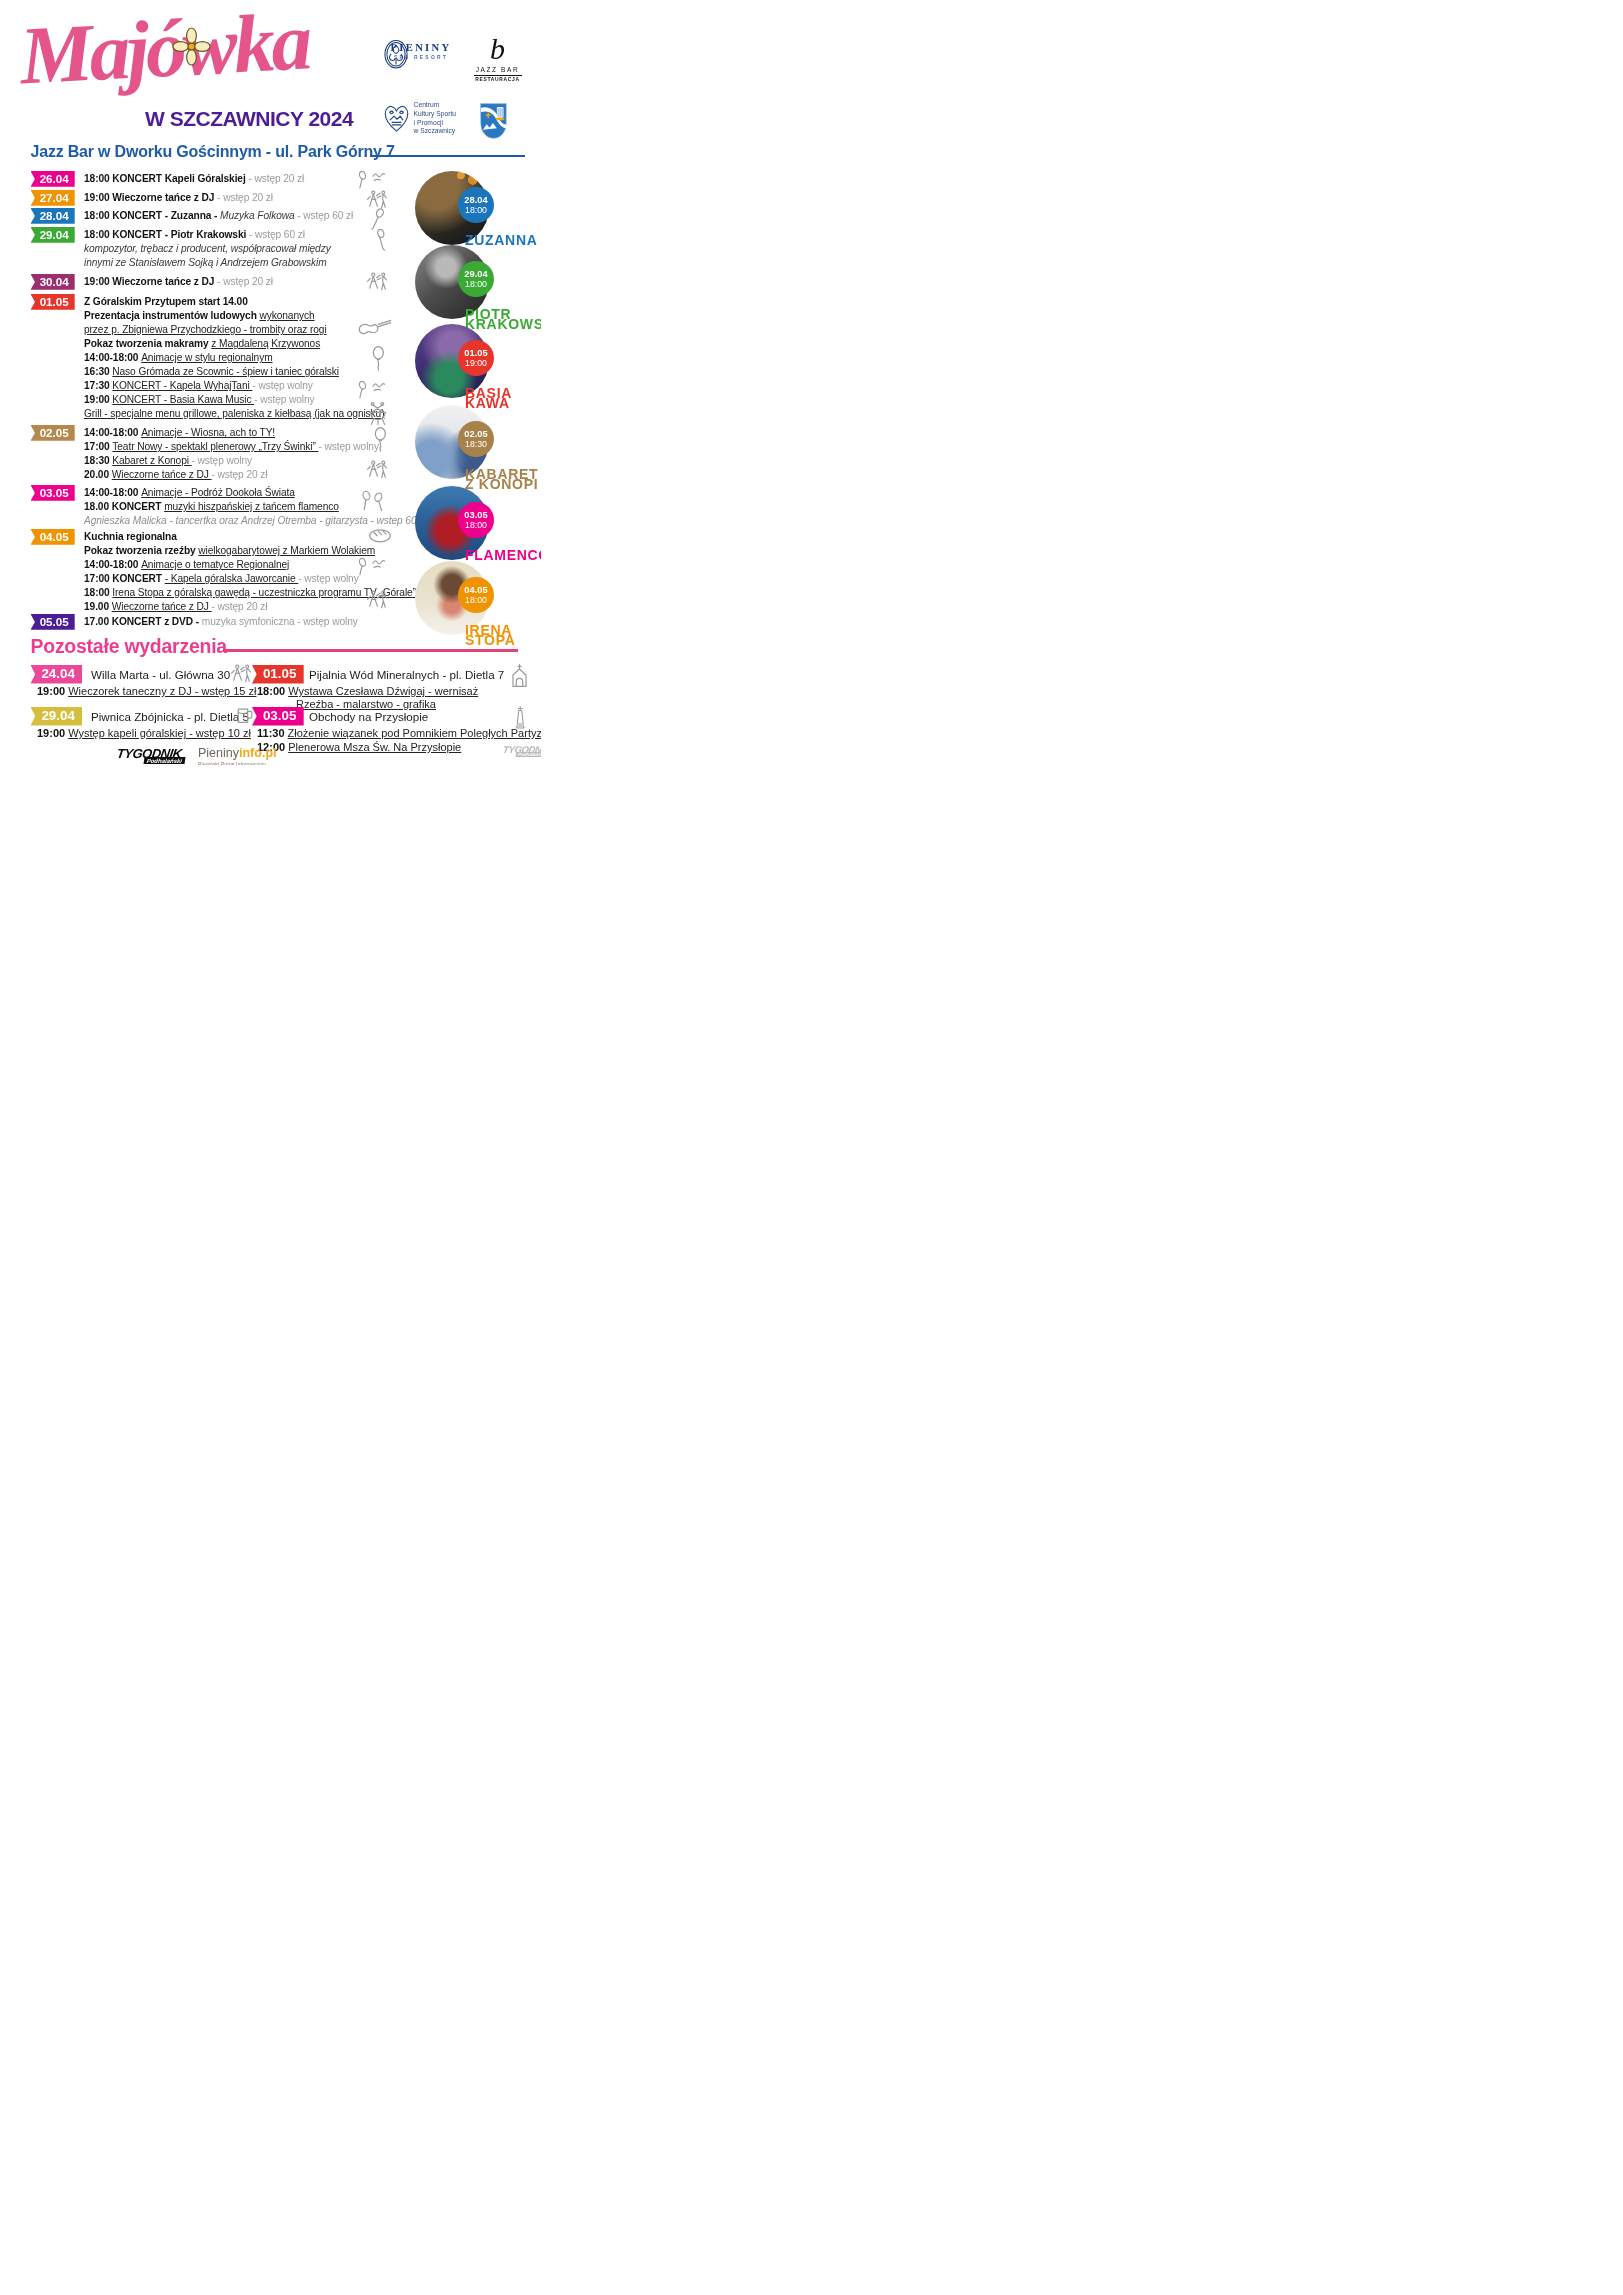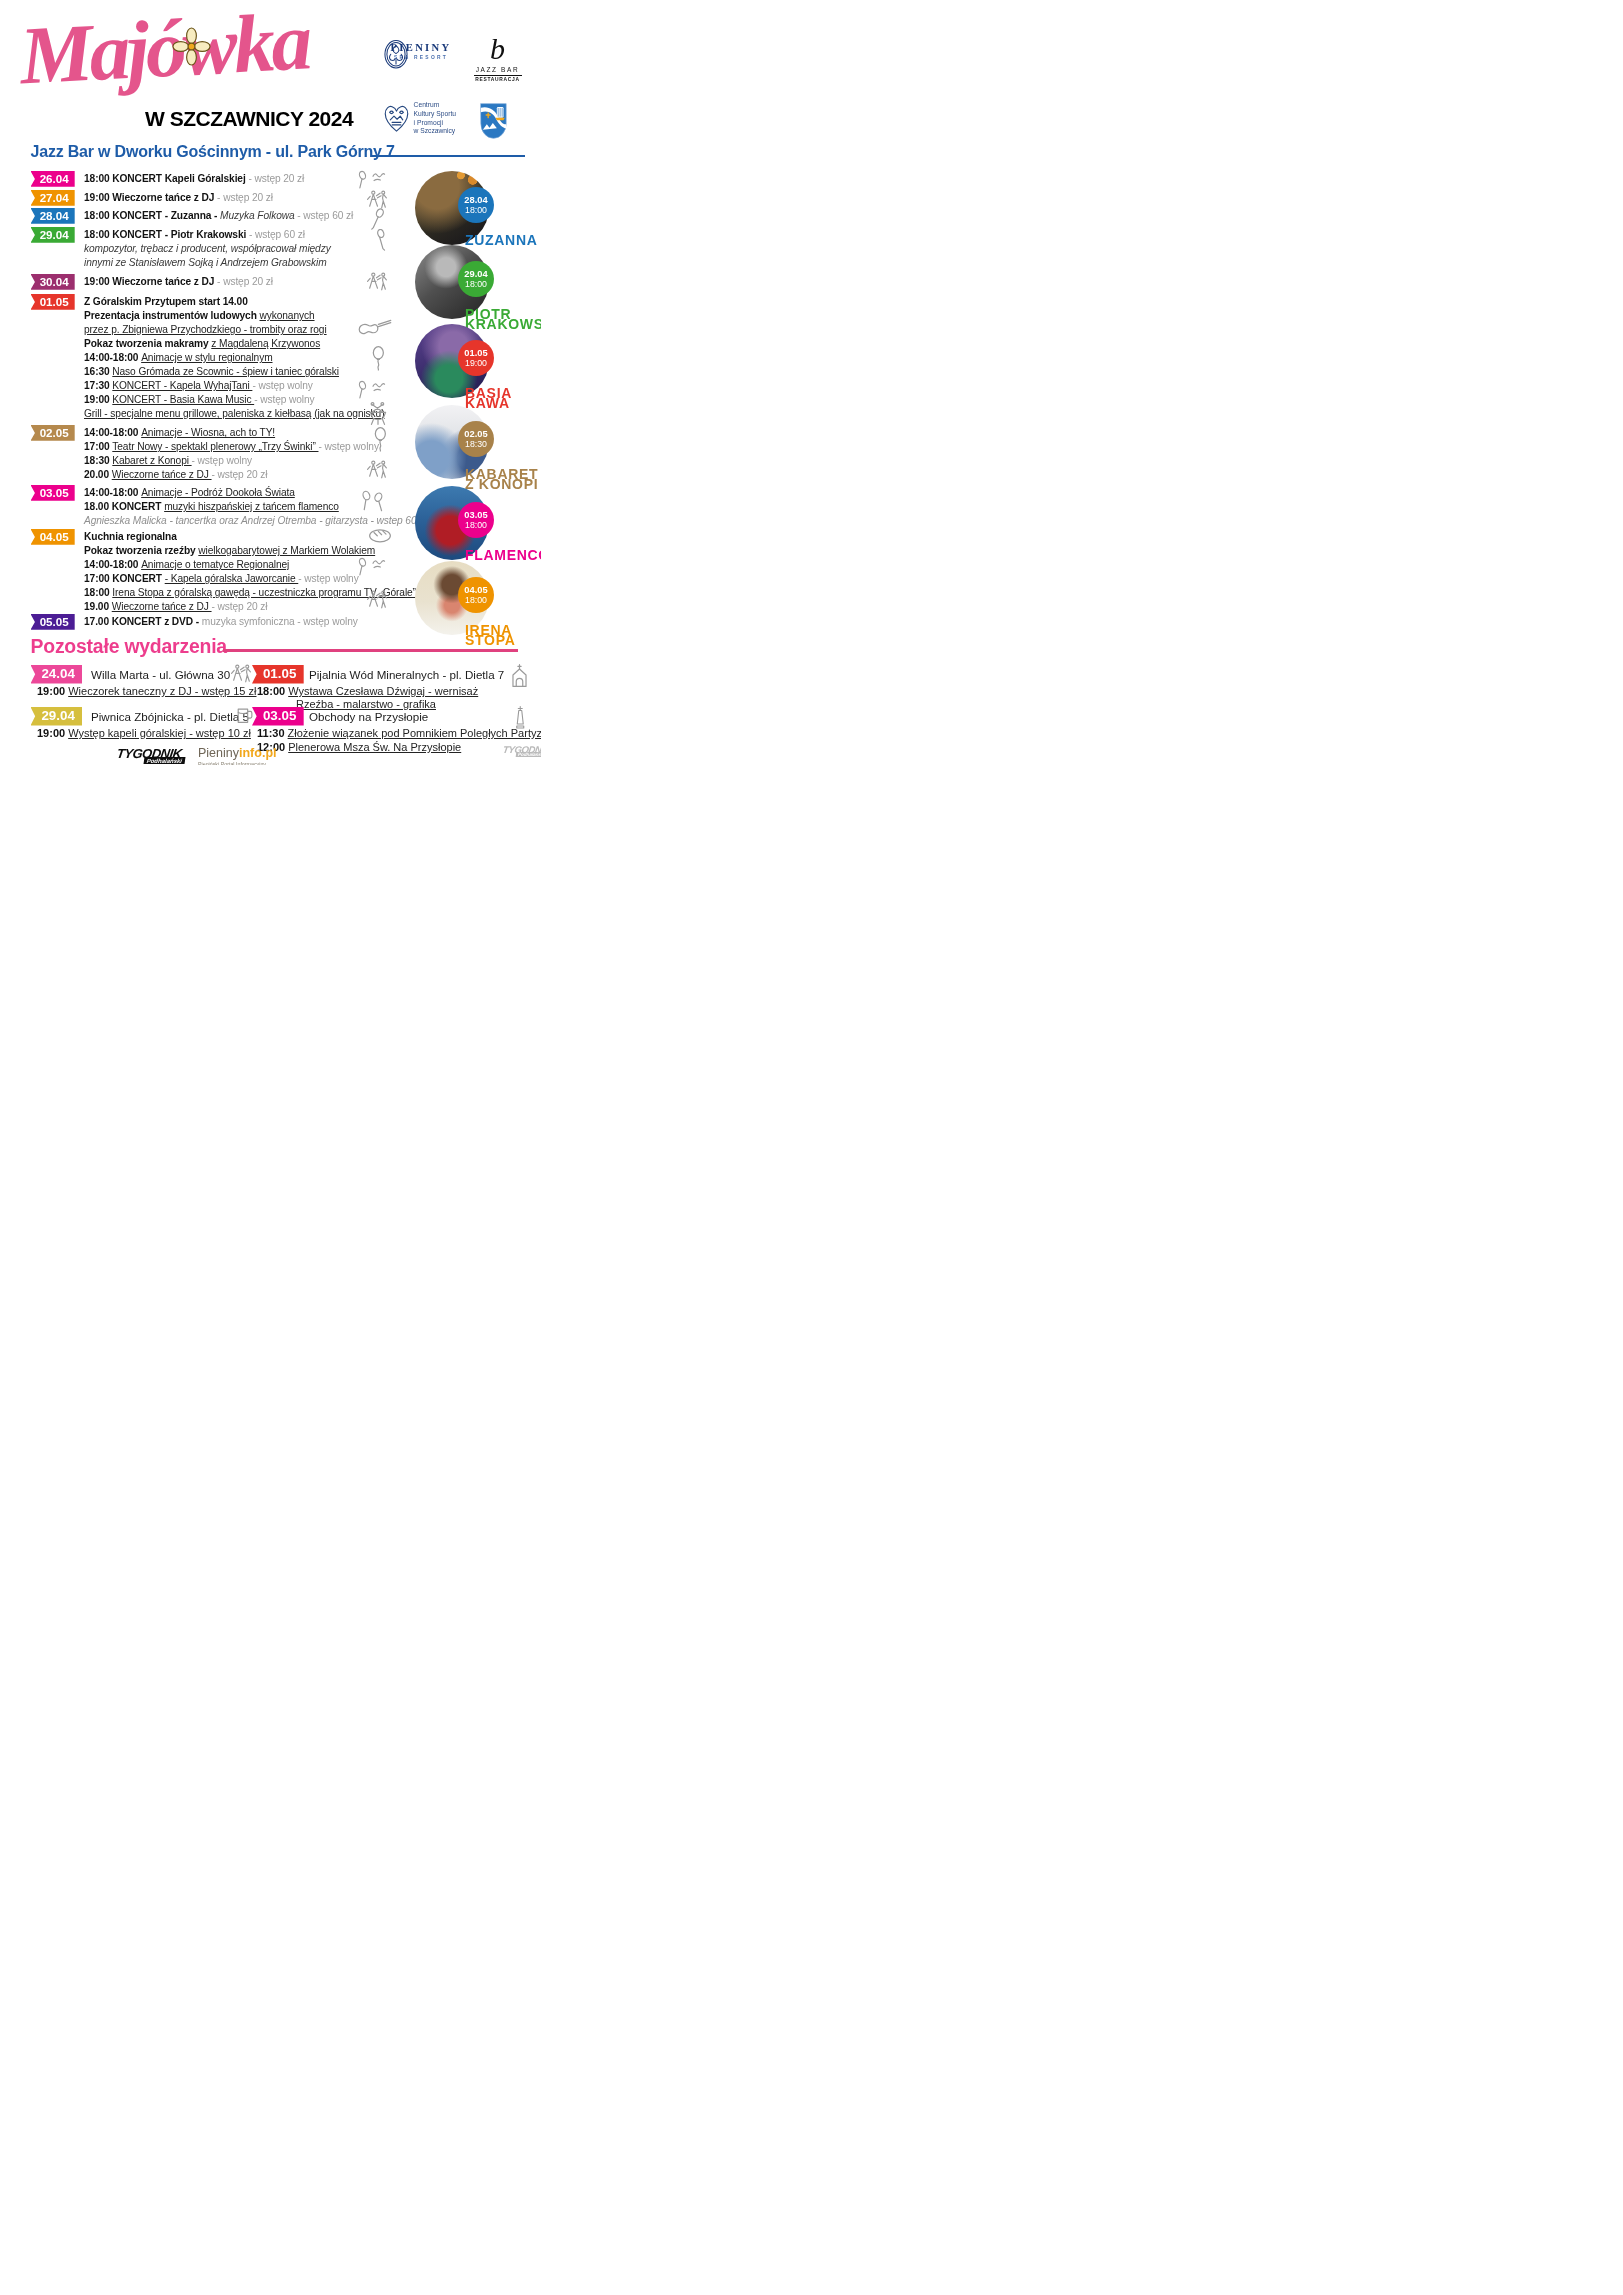--- a/index.html
+++ b/index.html
@@ -98,21 +98,21 @@
     <svg width="39" height="39" viewBox="0 0 40 40" style="stroke:#6a5418;stroke-width:1.2;">
       <g fill="#f7ecc0">
         <ellipse cx="20" cy="9" rx="5" ry="8"></ellipse>
           <ellipse cx="9" cy="20" rx="8" ry="5"></ellipse>
         <ellipse cx="31" cy="20" rx="8" ry="5"></ellipse>
           <ellipse cx="20" cy="31" rx="5" ry="8"></ellipse>
       </g>
         <circle cx="20" cy="20" r="3.5" fill="#f0a81f"></circle>
     </svg>
   </span>
-  <div class="subtitle" style="color: #000000;">W SZCZAWNICY 2024</div>
+  <div class="subtitle" style="color: #4c1d95;">W SZCZAWNICY 2024</div>
 
   <div class="pieniny">
     <div class="orn icon">
       <svg width="26" height="30.5" viewBox="0 0 40 46" style="stroke:#1a3a7a;stroke-width:1.6;">
         <ellipse cx="20" cy="23" rx="17" ry="21"></ellipse>
           <ellipse cx="20" cy="23" rx="14" ry="18"></ellipse>
         <path d="M20 10 c-6 4 -6 9 0 12 c6 -3 6 -8 0 -12z M12 23 q-4 5 0 9 q5 2 7 -2 M28 23 q4 5 0 9 q-5 2 -7 -2 M20 32 v6"></path>
       </svg>
     </div>
     <div class="nm">PIENINY</div>

